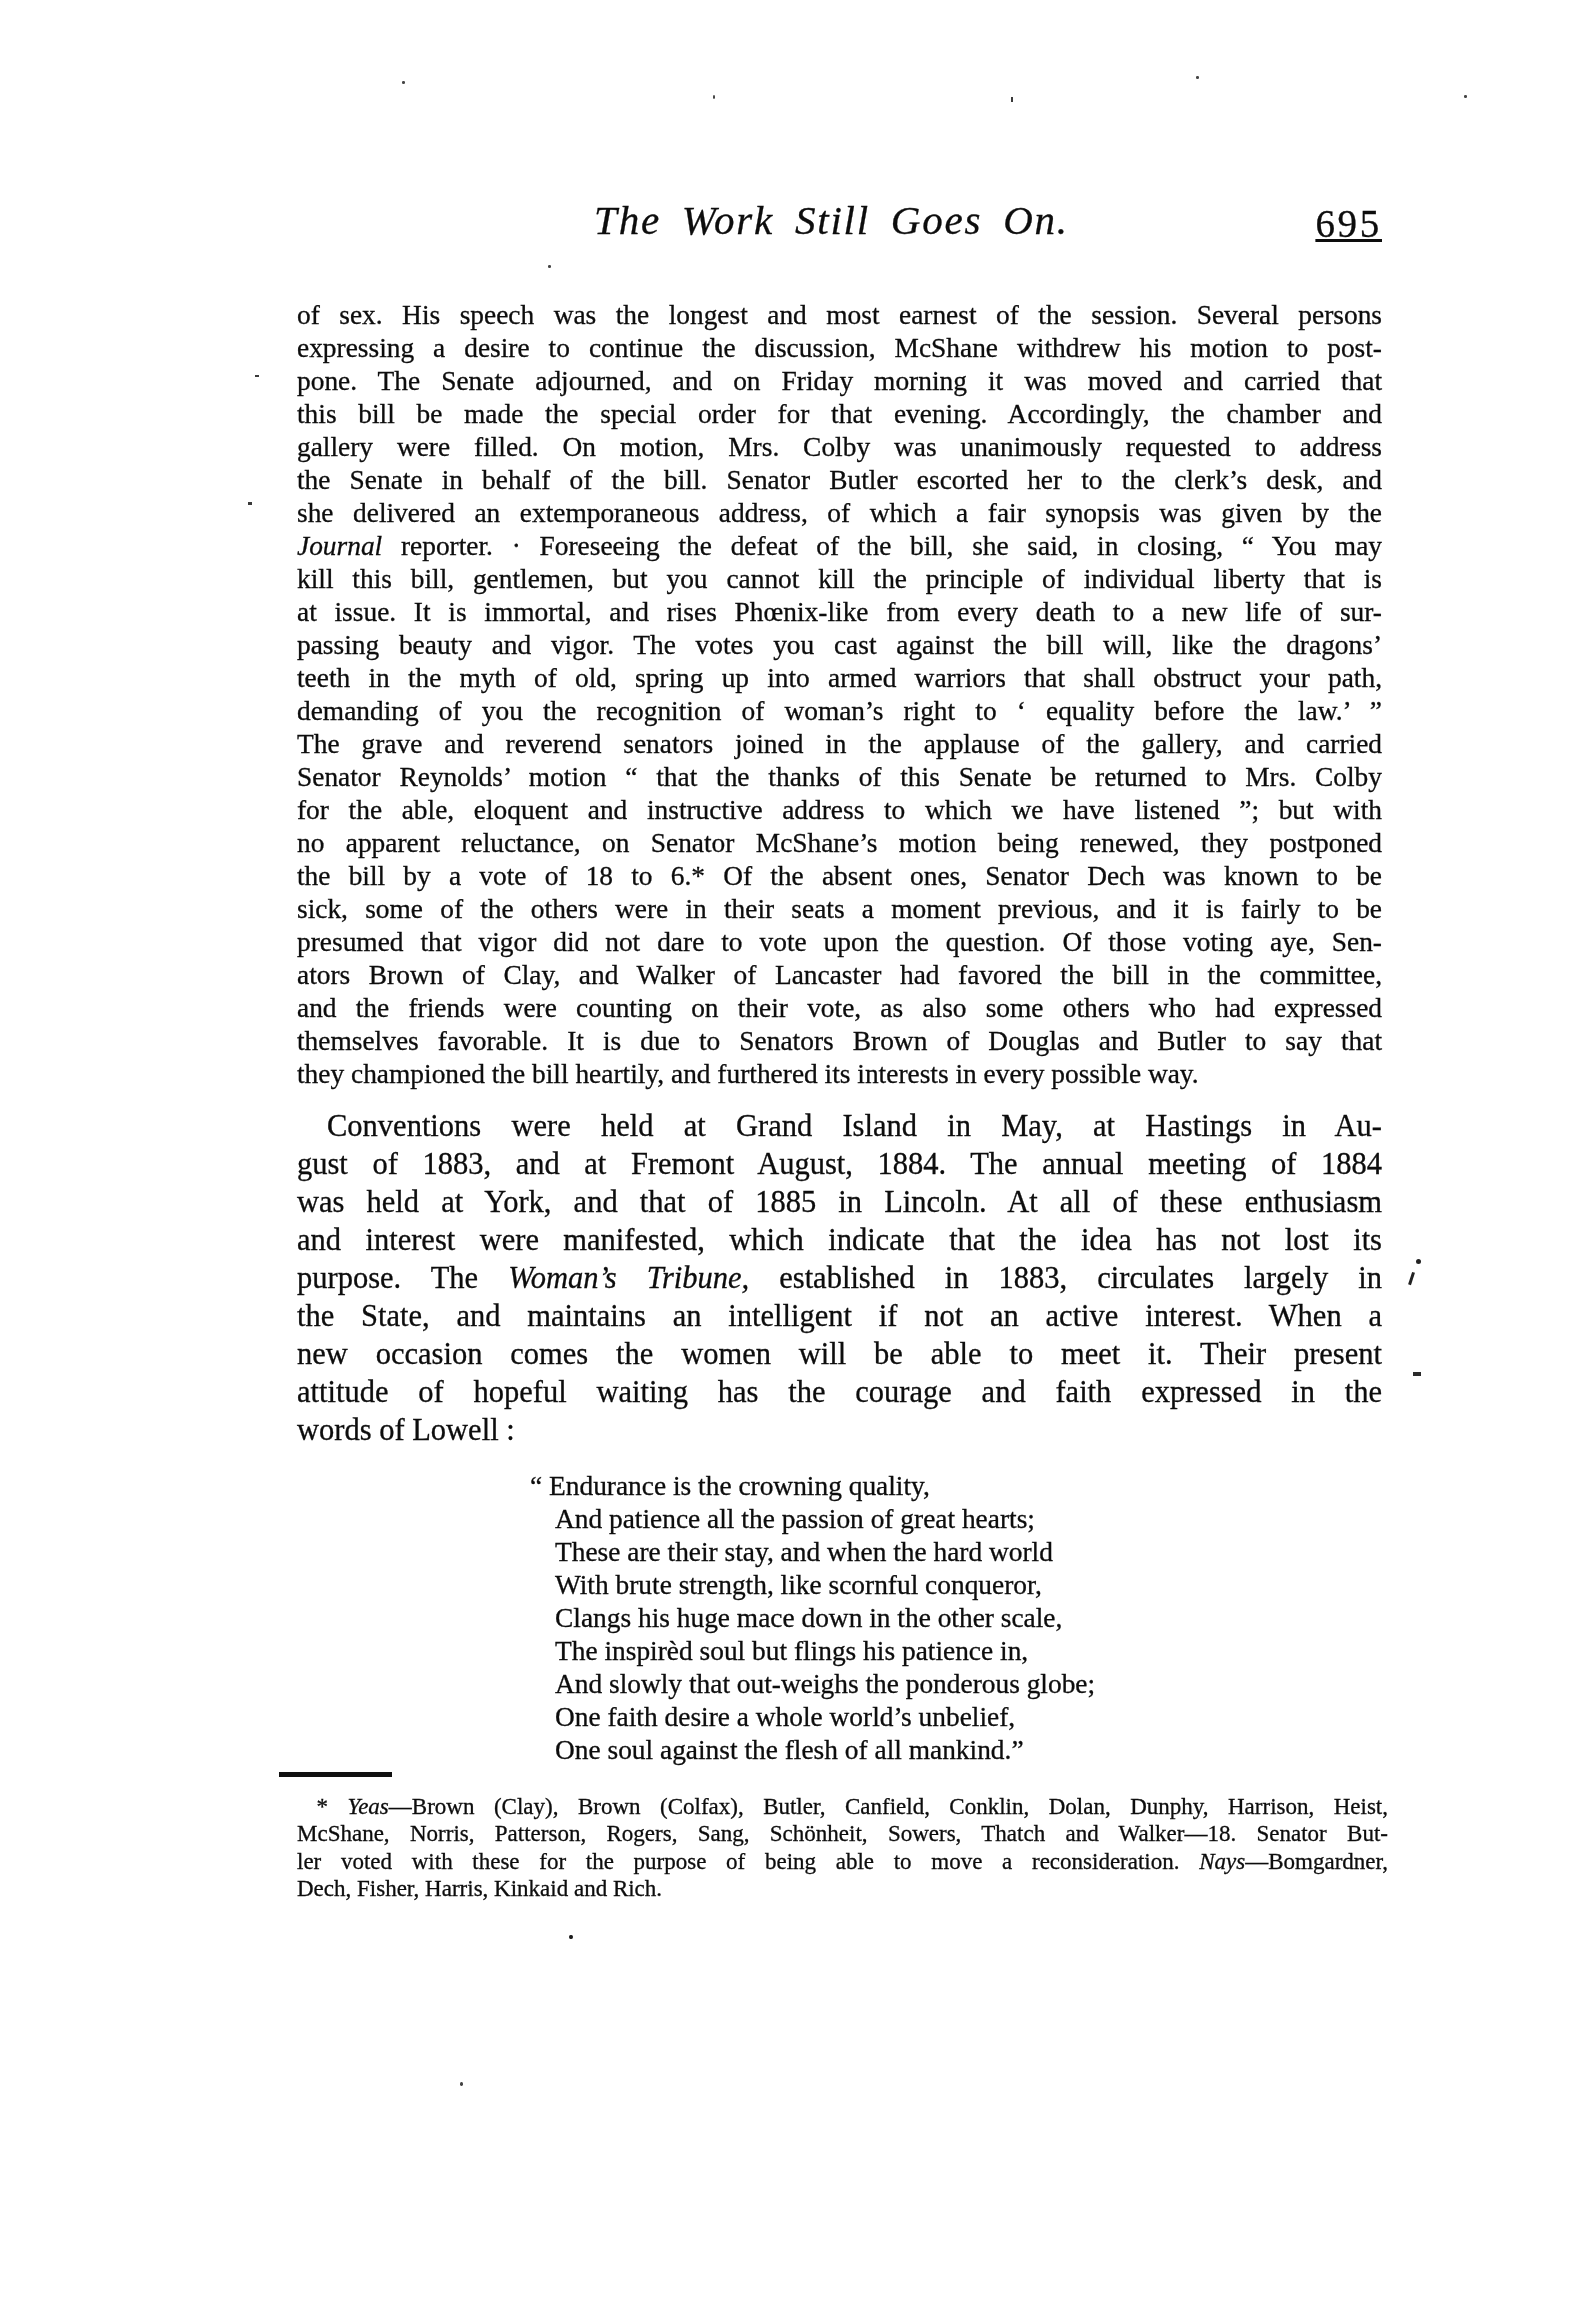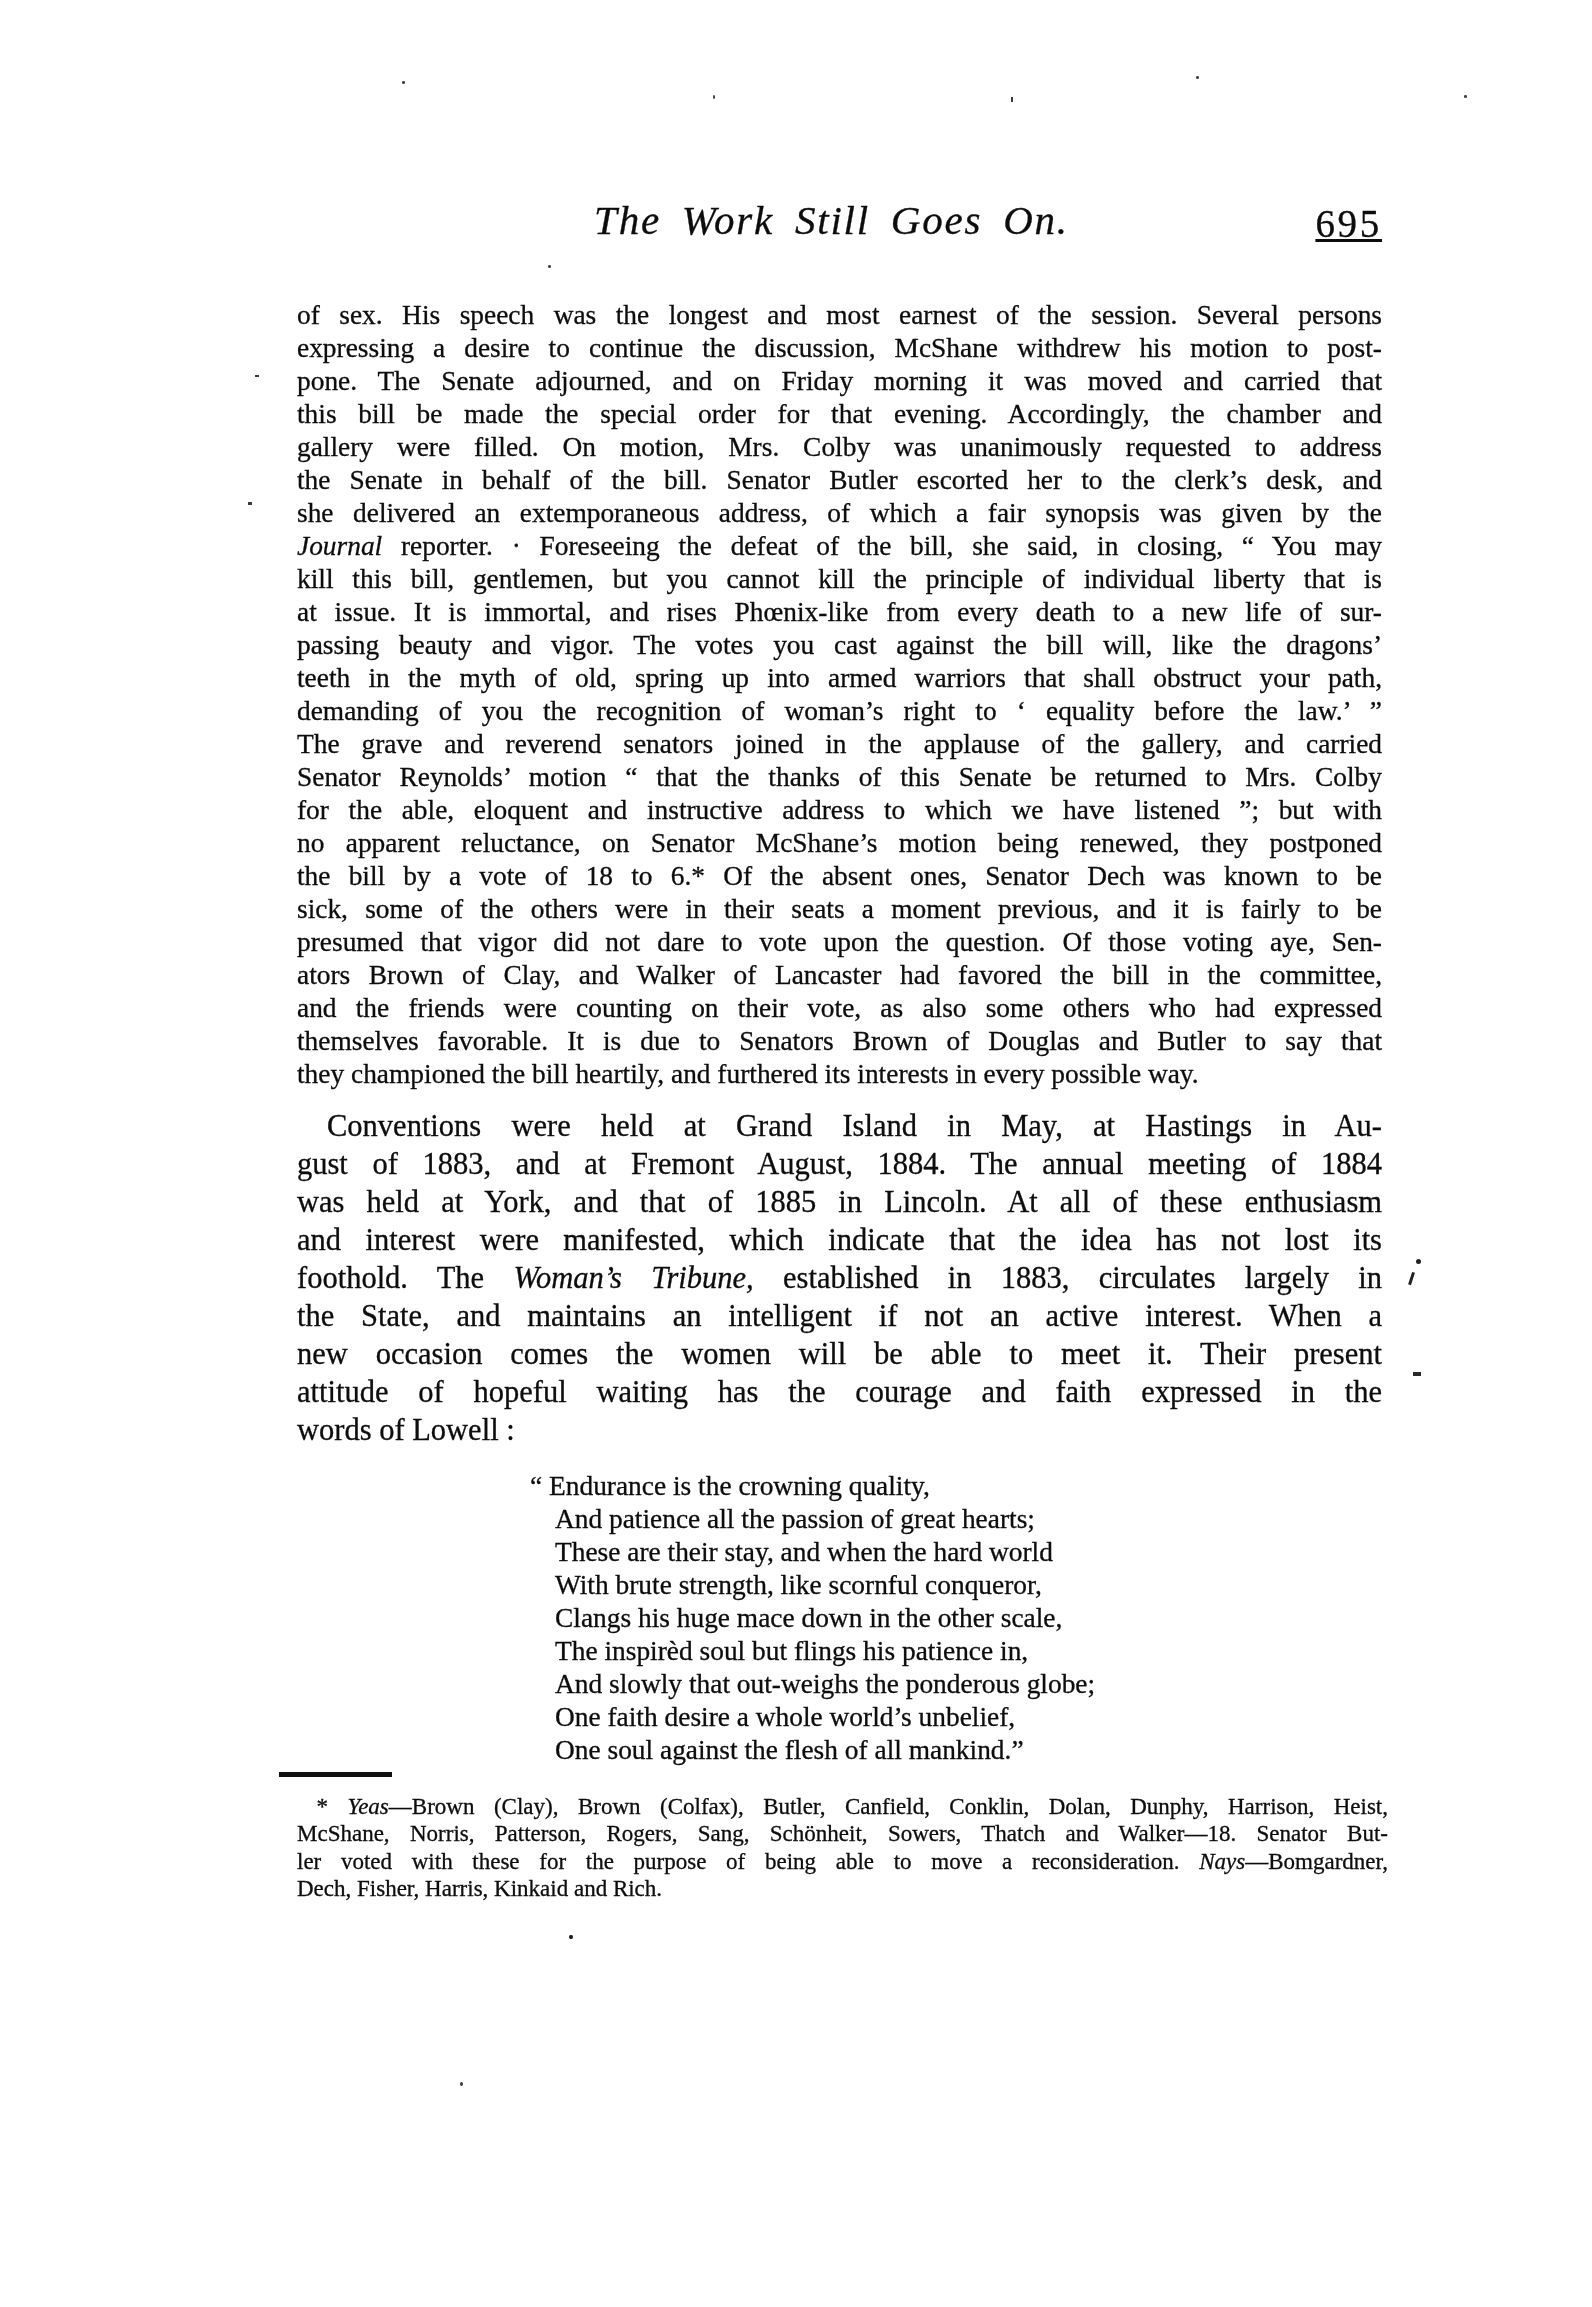--- a/index.html
+++ b/index.html
@@ -89,21 +89,21 @@
     <div class="line">and the friends were counting on their vote, as also some others who had expressed</div>
     <div class="line">themselves favorable.  It is due to Senators Brown of Douglas and Butler to say that</div>
     <div class="line nojust">they championed the bill heartily, and furthered its interests in every possible way.</div>
   </section>
 
   <section class="block para2">
     <div class="line indent">Conventions were held at Grand Island in May, at Hastings in Au-</div>
     <div class="line">gust of 1883, and at Fremont August, 1884.  The annual meeting of 1884</div>
     <div class="line">was held at York, and that of 1885 in Lincoln.  At all of these enthusiasm</div>
     <div class="line">and interest were manifested, which indicate that the idea has not lost its</div>
-    <div class="line"><span>foothold.  The </span><span class="it">Woman’s Tribune,</span><span> established in 1883, circulates largely in</span></div>
+    <div class="line"><span>purpose.  The </span><span class="it">Woman’s Tribune,</span><span> established in 1883, circulates largely in</span></div>
     <div class="line">the State, and maintains an intelligent if not an active interest.  When a</div>
     <div class="line">new occasion comes the women will be able to meet it.  Their present</div>
     <div class="line">attitude of hopeful waiting has the courage and faith expressed in the</div>
     <div class="line nojust">words of Lowell :</div>
   </section>
 
   <section class="poem">
     <div class="line poem-first">“ Endurance is the crowning quality,</div>
     <div class="line">And patience all the passion of great hearts;</div>
     <div class="line">These are their stay, and when the hard world</div>

